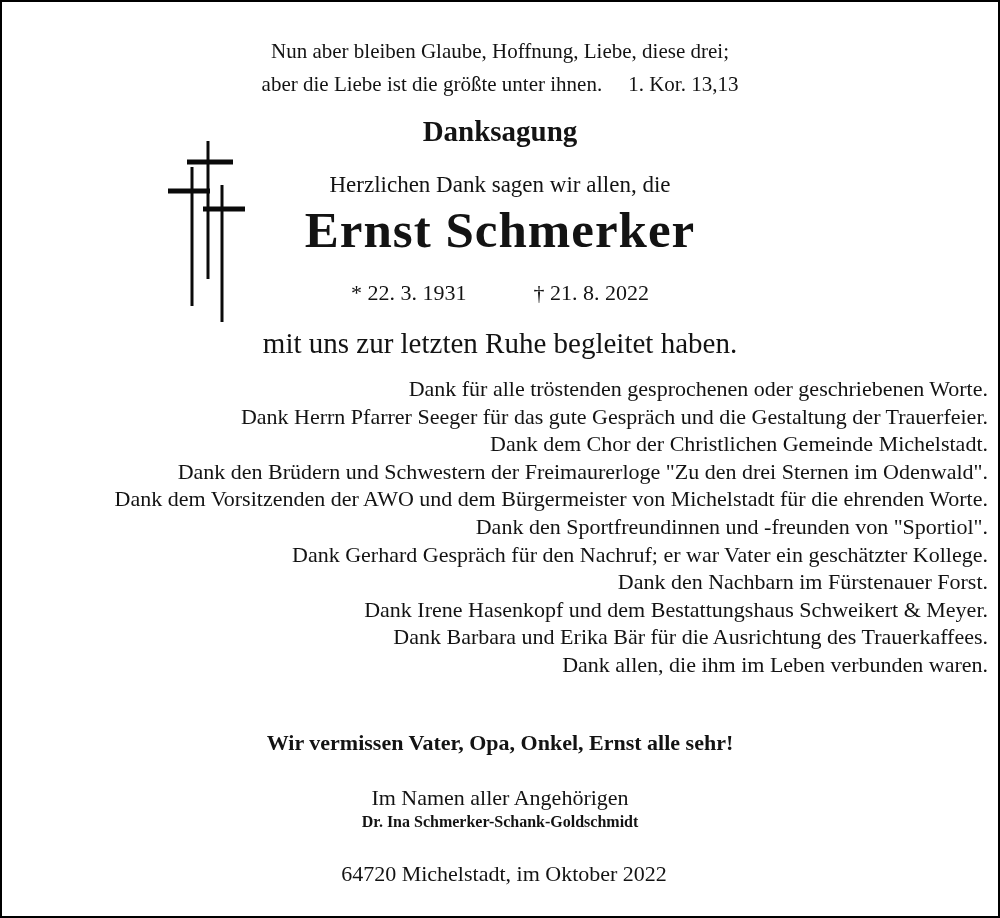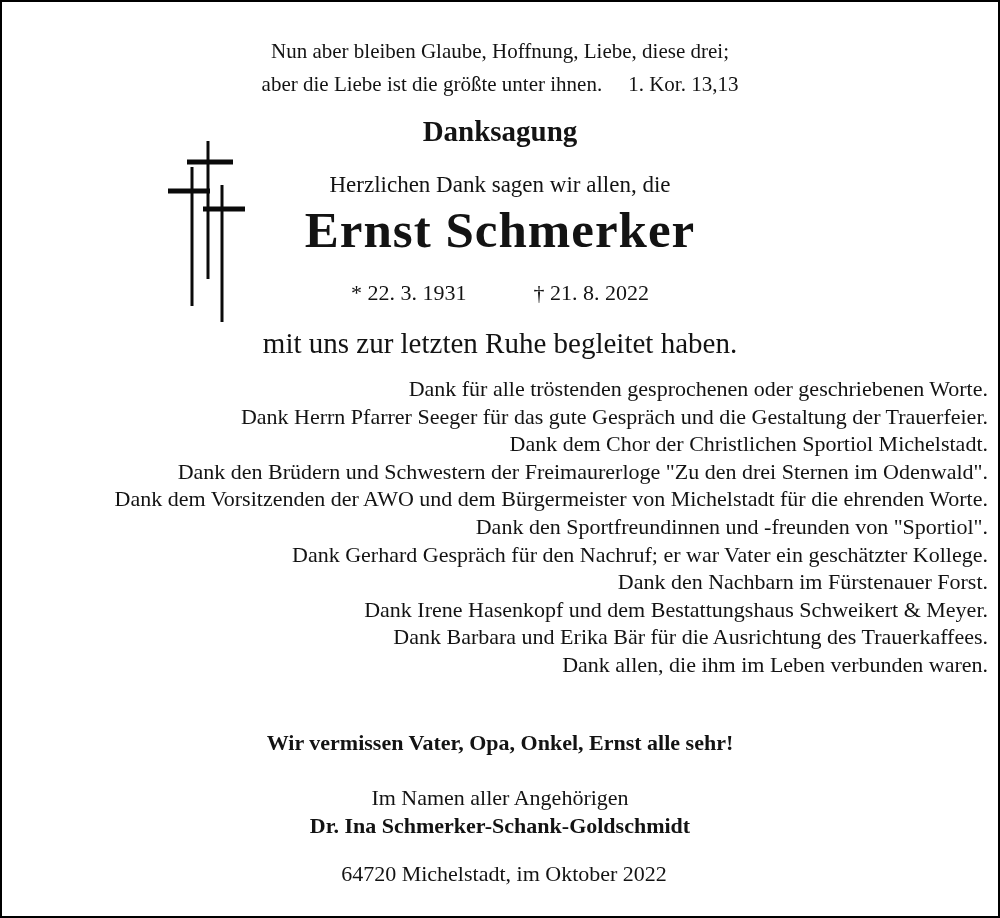--- a/index.html
+++ b/index.html
@@ -34,21 +34,21 @@
     top: 373px;
     left: 27px;
     right: 10px;
     font-size: 22px;
     line-height: 27.6px;
     text-align: right;
     white-space: nowrap;
   }
   .closing        { top: 728px; font-size: 22px; font-weight: bold; }
   .on-behalf      { top: 783px; font-size: 22px; }
-  .signatory      { top: 811px; font-size: 22px; font-weight: bold; font-family: Liberation Serif, serif; }
+  .signatory      { top: 811px; font-size: 16px; font-weight: bold; font-family: Liberation Serif, serif; }
   .place-date     { top: 859px; font-size: 22px; padding-left: 8px; }
   .crosses {
     position: absolute;
     left: 152px;
     top: 127px;
     width: 95px;
     height: 195px;
   }
 </style>
 </head>
@@ -80,21 +80,21 @@
 
   <div class="centered dates">
     <span class="birth">* 22. 3. 1931</span><span>† 21. 8. 2022</span>
   </div>
 
   <div class="centered intro-cont">mit uns zur letzten Ruhe begleitet haben.</div>
 
   <div class="thanks-list">
     <div>Dank für alle tröstenden gesprochenen oder geschriebenen Worte.</div>
     <div>Dank Herrn Pfarrer Seeger für das gute Gespräch und die Gestaltung der Trauerfeier.</div>
-    <div>Dank dem Chor der Christlichen Sportiol Michelstadt.</div>
+    <div>Dank dem Chor der Christlichen Gemeinde Michelstadt.</div>
     <div>Dank den Brüdern und Schwestern der Freimaurerloge "Zu den drei Sternen im Odenwald".</div>
     <div>Dank dem Vorsitzenden der AWO und dem Bürgermeister von Michelstadt für die ehrenden Worte.</div>
     <div>Dank den Sportfreundinnen und -freunden von "Sportiol".</div>
     <div>Dank Gerhard Gespräch für den Nachruf; er war Vater ein geschätzter Kollege.</div>
     <div>Dank den Nachbarn im Fürstenauer Forst.</div>
     <div>Dank Irene Hasenkopf und dem Bestattungshaus Schweikert &amp; Meyer.</div>
     <div>Dank Barbara und Erika Bär für die Ausrichtung des Trauerkaffees.</div>
     <div>Dank allen, die ihm im Leben verbunden waren.</div>
   </div>
 

